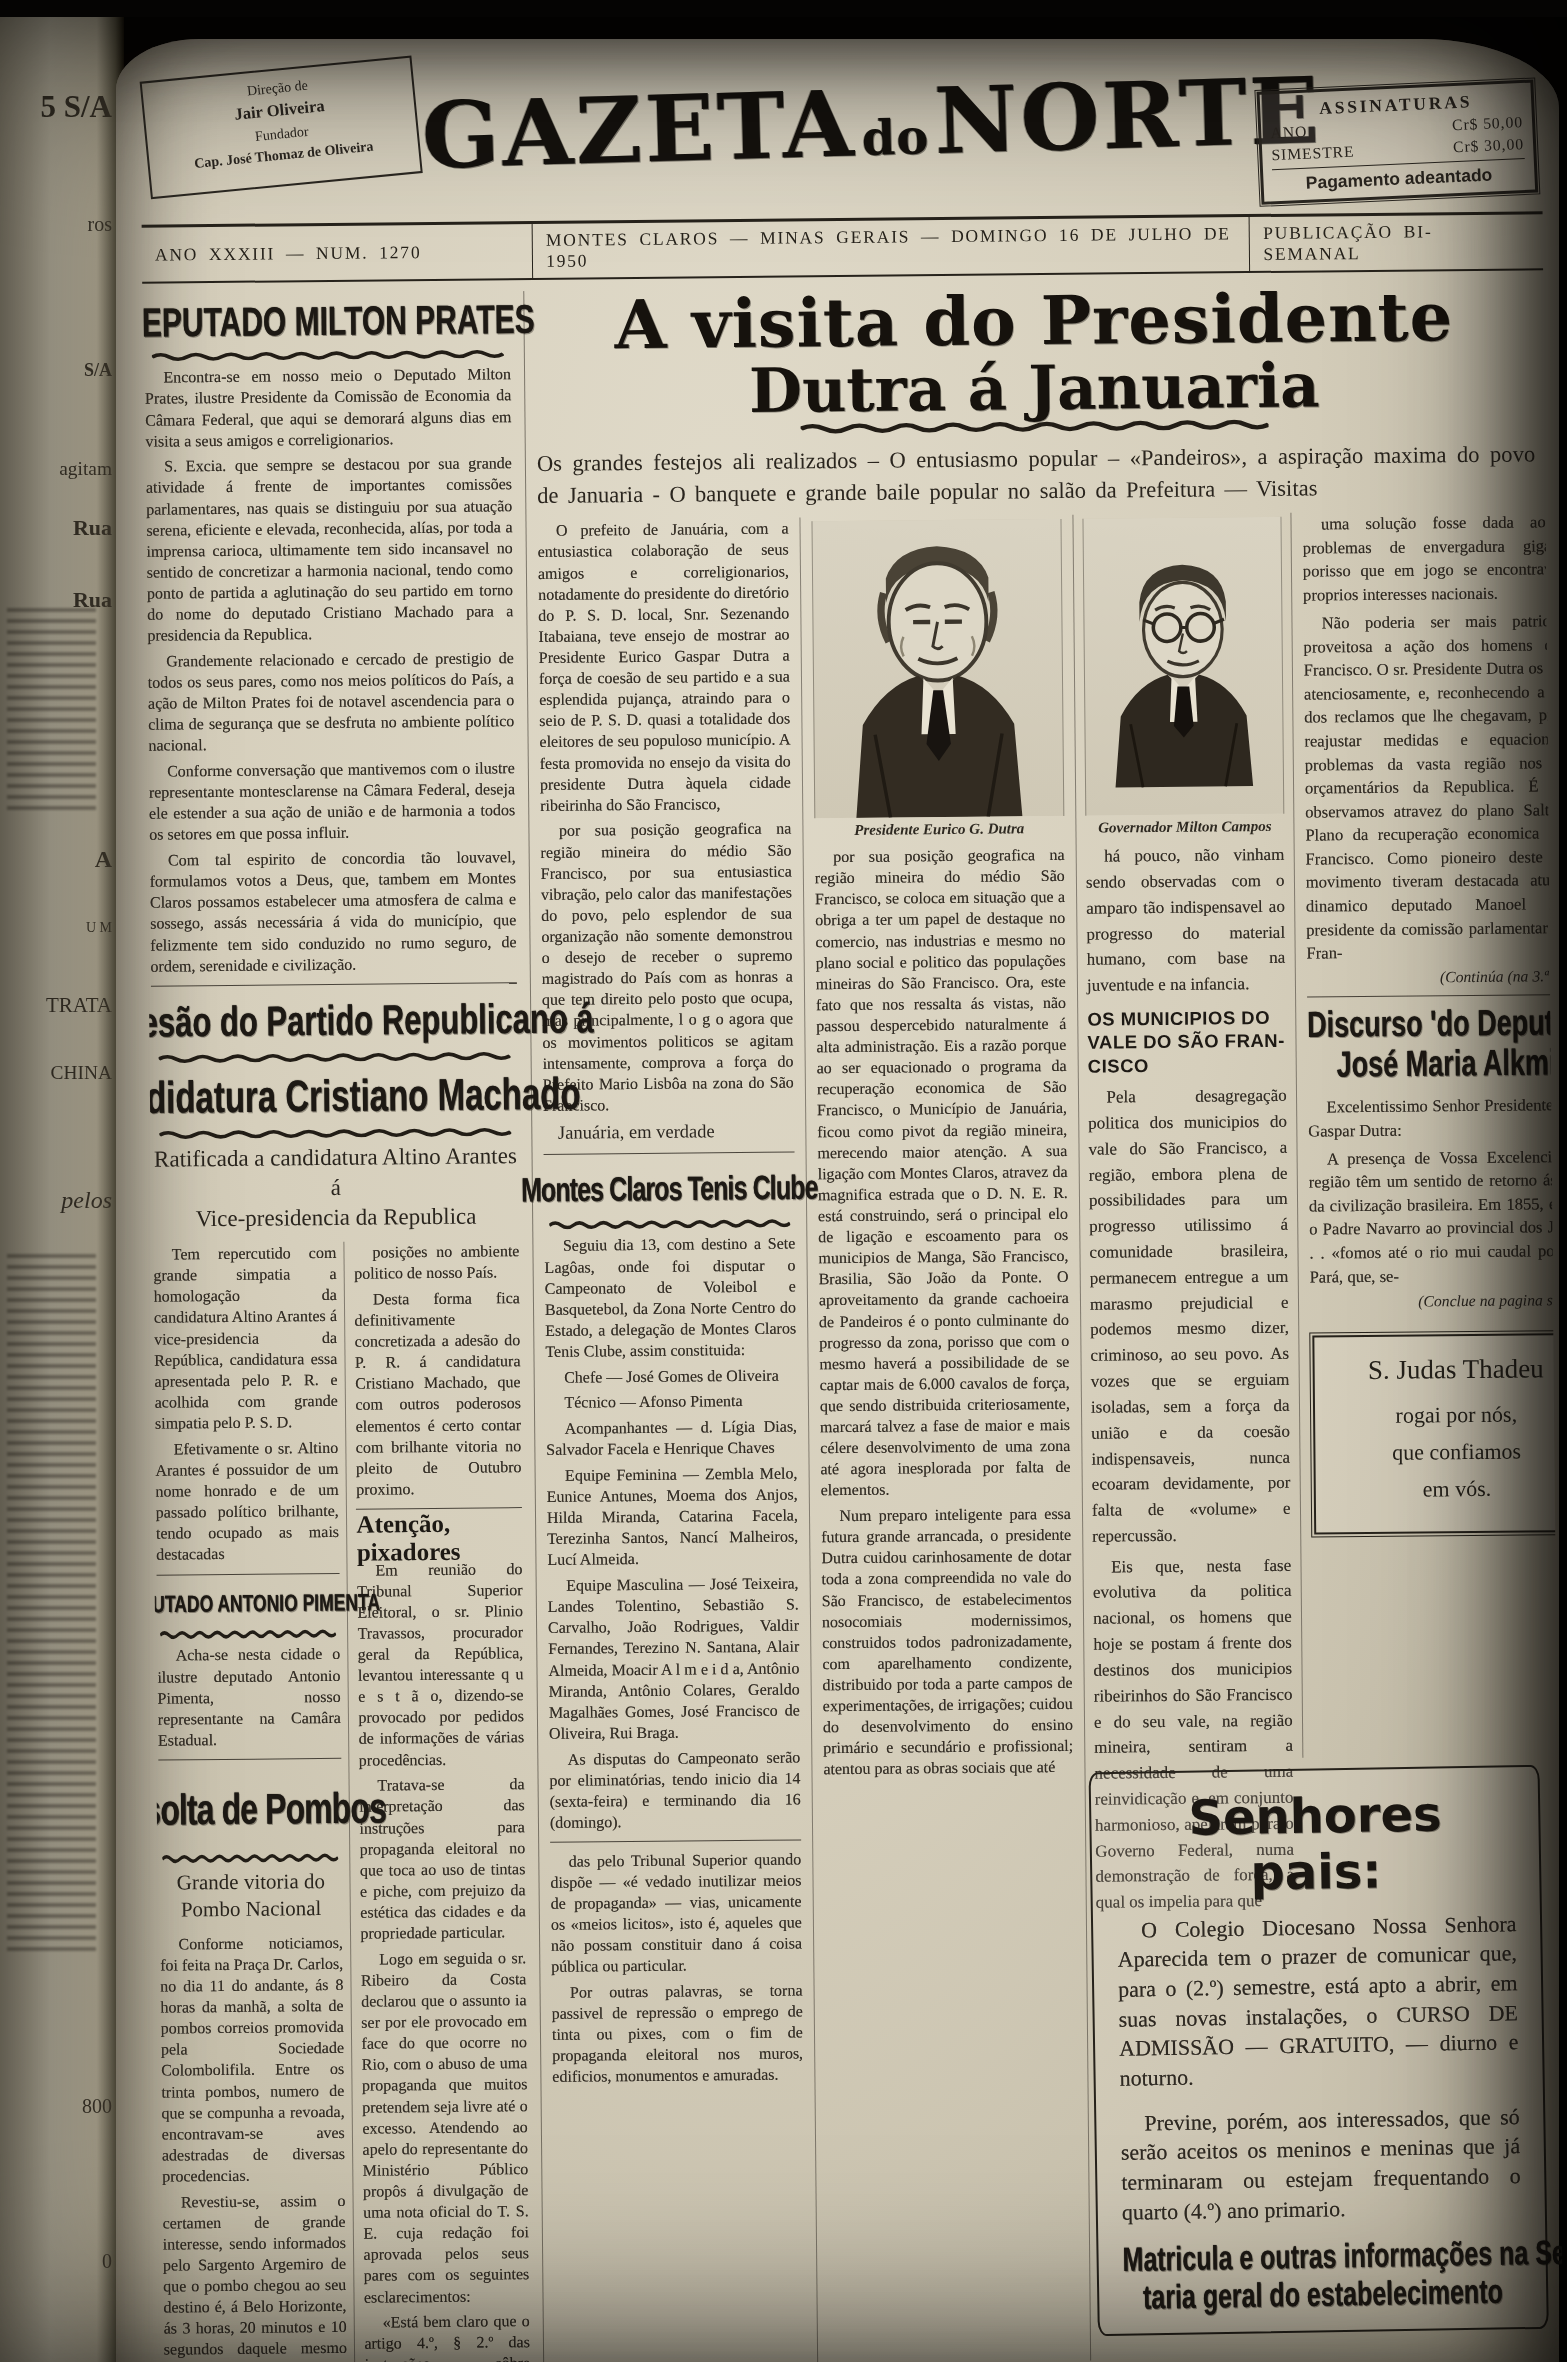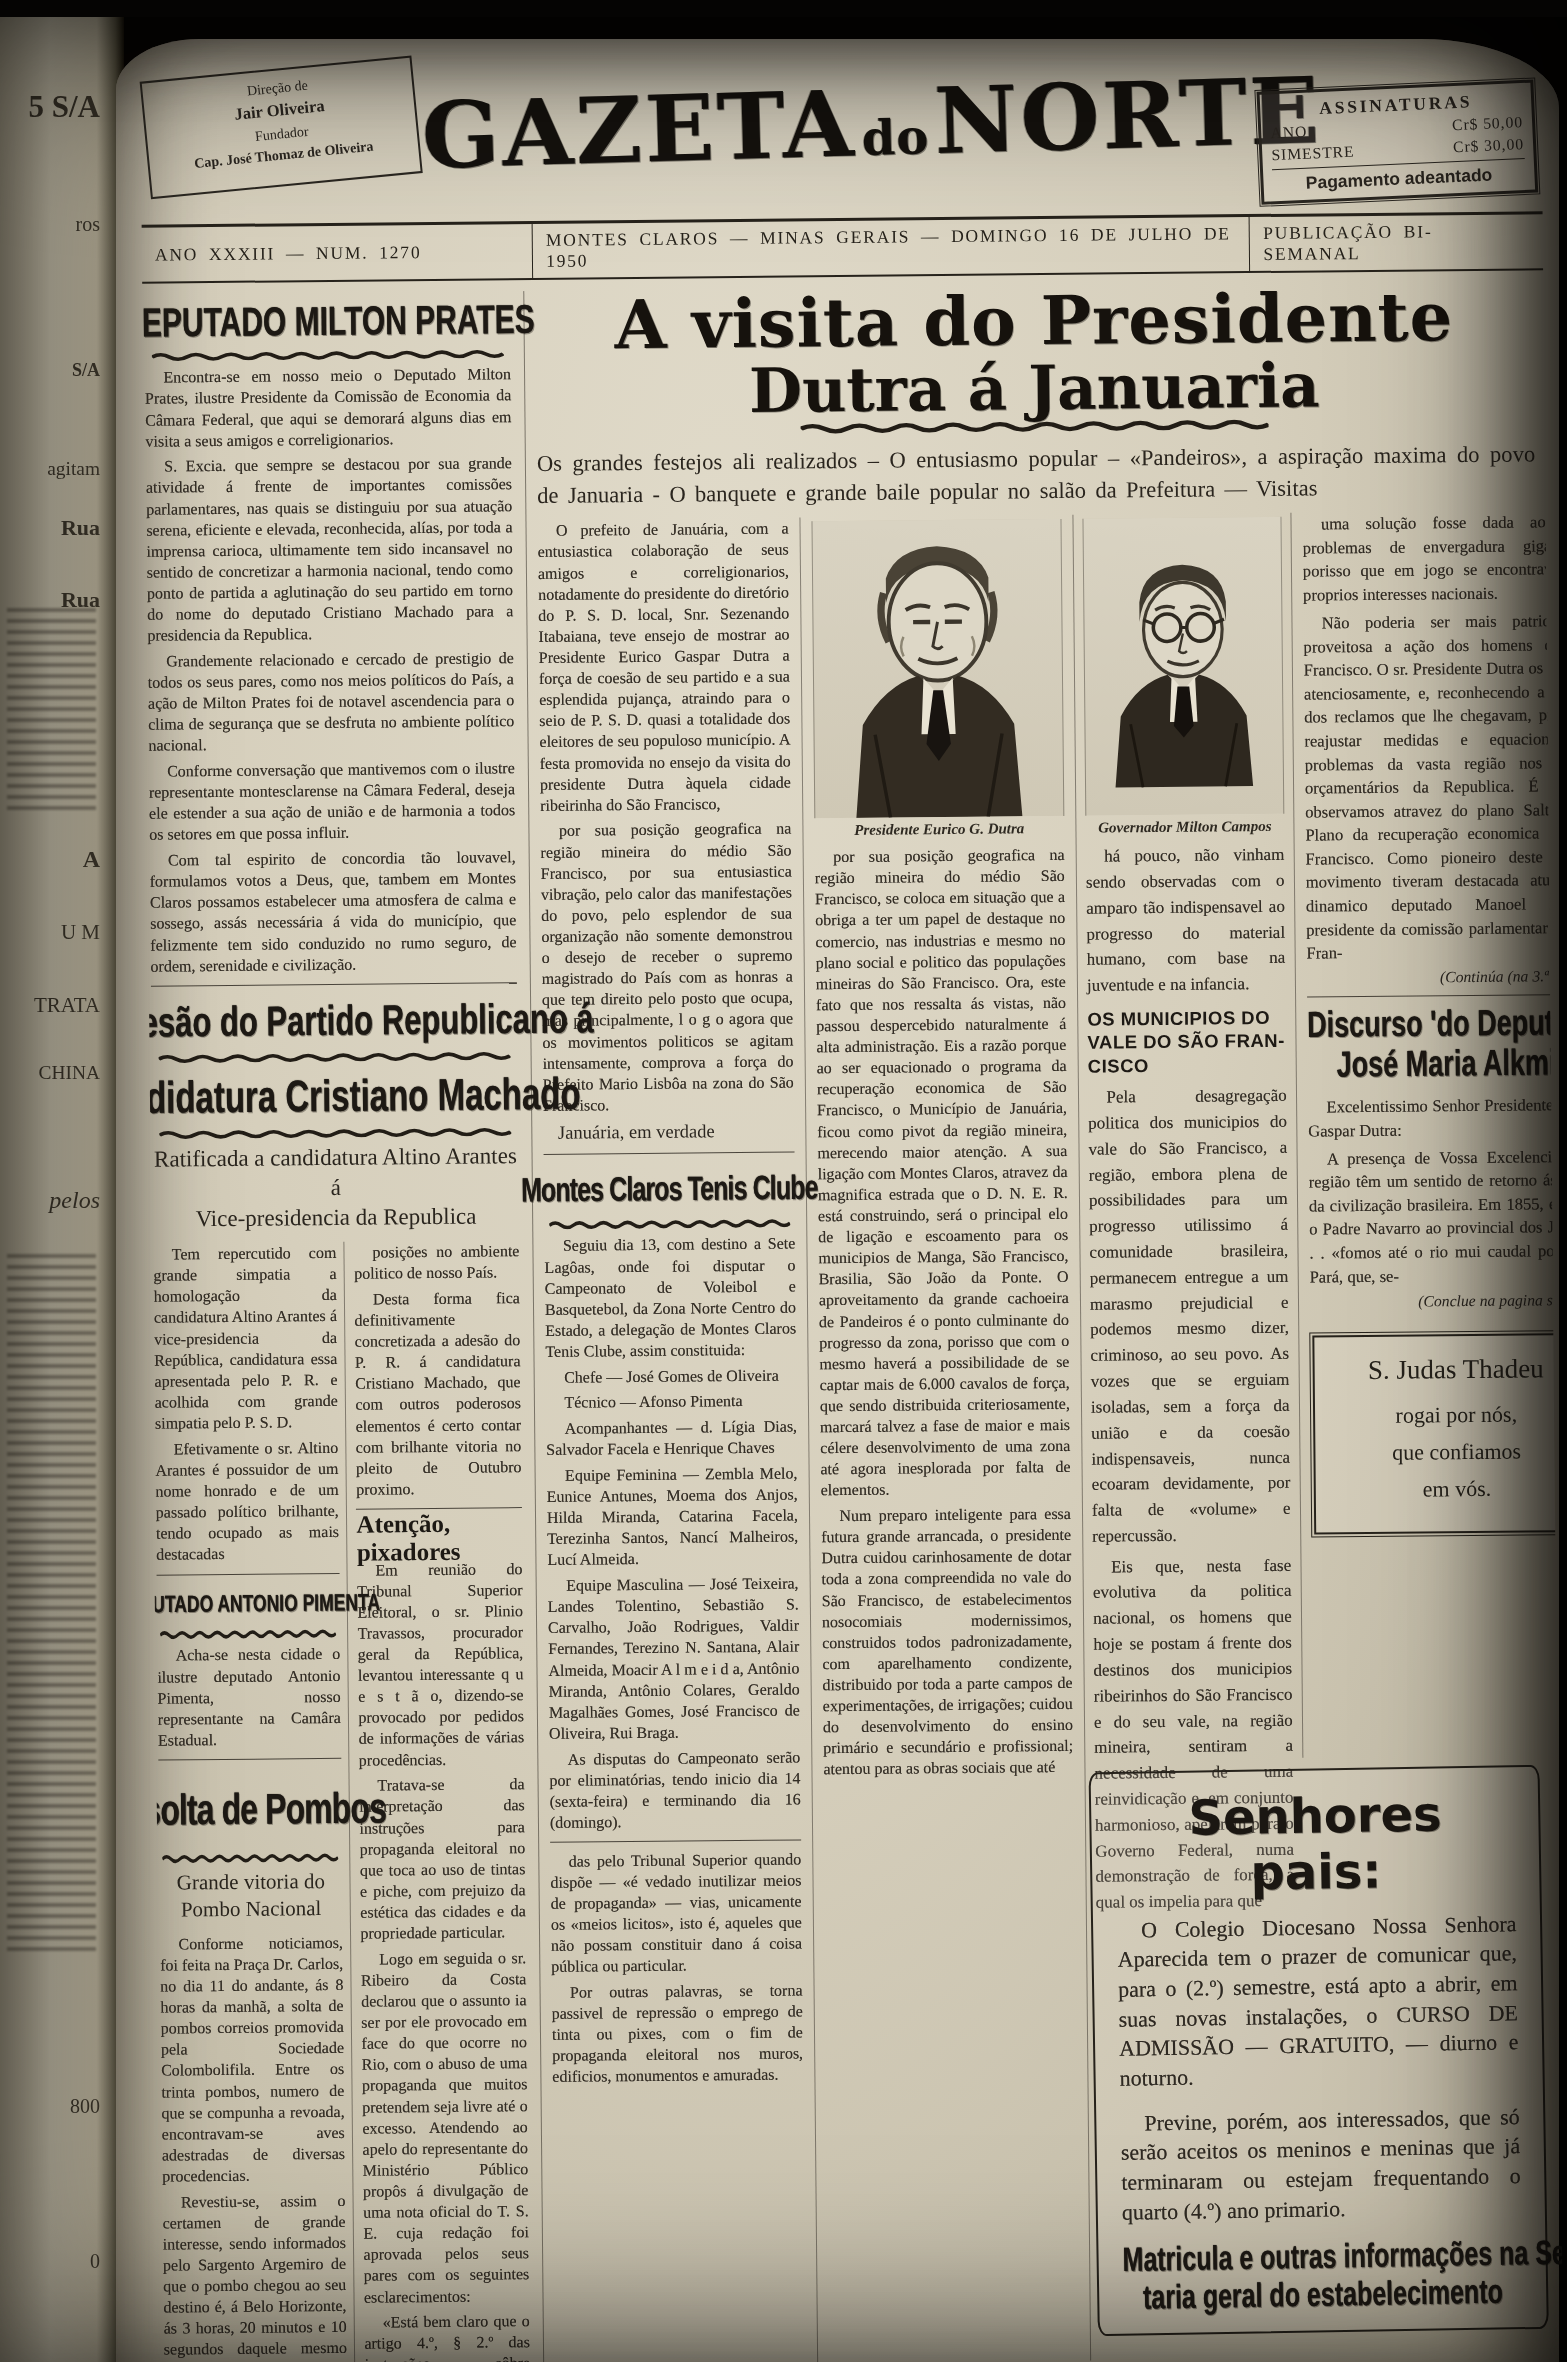--- a/index.html
+++ b/index.html
@@ -3,21 +3,21 @@
 <meta charset="utf-8">
 <style>
   html,body{margin:0;padding:0;background:#050403;}
   .photo-frame{position:relative;width:1567px;height:2363px;background:#070503;overflow:hidden;
     font-family:"Liberation Serif",serif;color:#2b2620;}
   .photo-frame::after{content:"";position:absolute;inset:0;pointer-events:none;
     box-shadow:inset 0 0 166px 46px rgba(0,0,0,.55), inset -55px 0 111px -28px rgba(0,0,0,.6);}
   
   .neighbor{position:absolute;left:0;top:0;width:124px;height:2363px;
     background:linear-gradient(90deg,#a49c87 0%,#c7c0ab 40%,#b3ab95 78%,#55503f 93%,#171209 100%);}
-  .neighbor .frag{position:absolute;right:24px;color:#3b352a;filter:blur(0.7px);white-space:nowrap;text-align:center;}
+  .neighbor .frag{position:absolute;right:12px;color:#3b352a;filter:blur(0.7px);white-space:nowrap;text-align:center;}
   .neighbor .blurlines{position:absolute;filter:blur(1.3px);opacity:.6;
     background:repeating-linear-gradient(180deg,rgba(52,46,37,.7) 0 3.7px,transparent 3.7px 11px);}
   
   .page{position:absolute;left:116px;top:22px;width:1443px;height:2341px;box-sizing:border-box;
     padding:14.8px 18.5px 0 24px;border-radius:83px 138px 0 0 / 51px 69px 0 0;
     background:radial-gradient(ellipse at 42% 22%,#e0dac9 0%,#d6cfbc 45%,#c8c1ad 72%,#b2aa93 100%);
     box-shadow:inset -65px 0 83px -37px rgba(30,24,16,.45), inset 65px 0 83px -51px rgba(30,24,16,.5),
                inset 0 55px 65px -37px rgba(30,24,16,.35);}
   .page-inner{transform:rotate(-0.55deg);transform-origin:50% 0;}
   
@@ -115,21 +115,21 @@
 <div class="photo-frame">
 
   <div class="neighbor">
     <span class="frag" style="top:72px;font-size:31px;font-weight:bold">5 S/A</span>
     <span class="frag" style="top:196px;font-size:20px">ros</span>
     <span class="frag" style="top:343px;font-size:18px;font-weight:bold">S/A</span>
     <span class="frag" style="top:441px;font-size:19.4px">agitam</span>
     <span class="frag" style="top:498px;font-size:22px;font-weight:bold">Rua</span>
     <span class="frag" style="top:570px;font-size:22px;font-weight:bold">Rua</span>
     <span class="frag" style="top:829px;font-size:24px;font-weight:bold">A</span>
-    <span class="frag" style="top:903px;font-size:21px">U M</span>
+    <span class="frag" style="top:903px;font-size:14px">U M</span>
     <span class="frag" style="top:976px;font-size:21px">TRATA</span>
     <span class="frag" style="top:1045px;font-size:19.4px">CHINA</span>
     <span class="frag" style="top:1170px;font-size:24px;font-style:italic">pelos</span>
     <span class="frag" style="top:2078px;font-size:20px">800</span>
     <span class="frag" style="top:2233px;font-size:20px">0</span>
     <div class="blurlines" style="left:7.4px;right:28px;top:591px;height:203px"></div>
     <div class="blurlines" style="left:7.4px;right:28px;top:1237px;height:701px"></div>
   </div>
 
   <div class="page">

